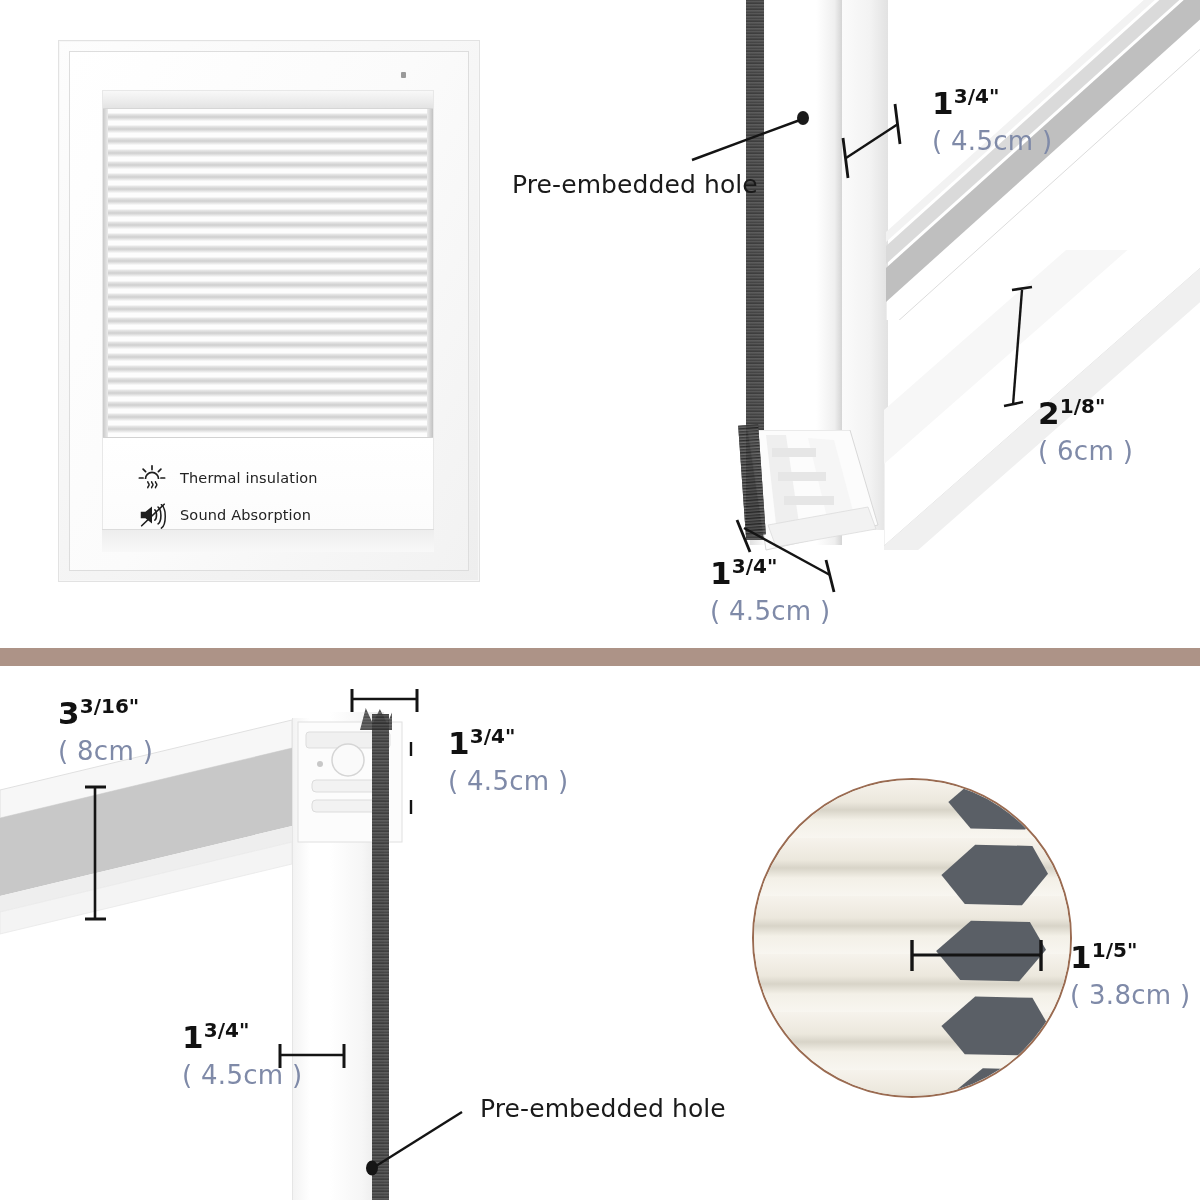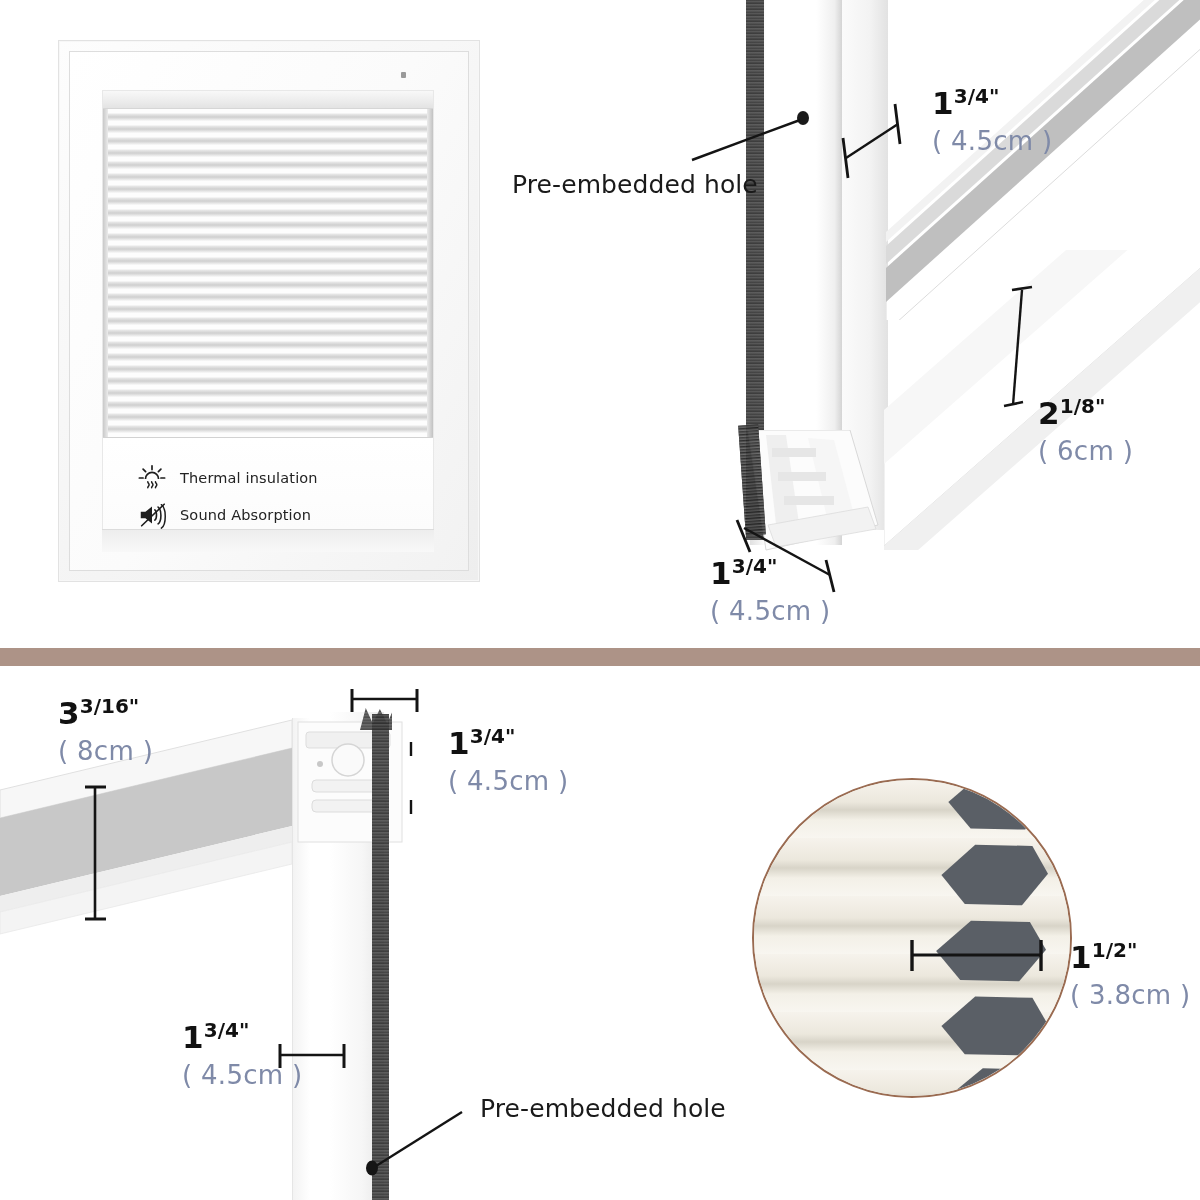--- a/index.html
+++ b/index.html
@@ -445,20 +445,20 @@
 
   <div class="dim" style="left:182px; top:1022px;">
     <span class="inch">
       <span>1</span><sup><span>3/4</span><span>"</span></sup>
     </span>
     <span class="cm">( 4.5cm )</span>
   </div>
 
   <div class="dim" style="left:1070px; top:942px;">
     <span class="inch">
-      <span>1</span><sup><span>1/2</span><span>"</span></sup>
+      <span>1</span><sup><span>1/5</span><span>"</span></sup>
     </span>
     <span class="cm">( 3.8cm )</span>
   </div>
 
   <div class="calloutLabel" style="left:480px; top:1094px;">Pre-embedded hole</div>
 
 </div>
 
 </body></html>

